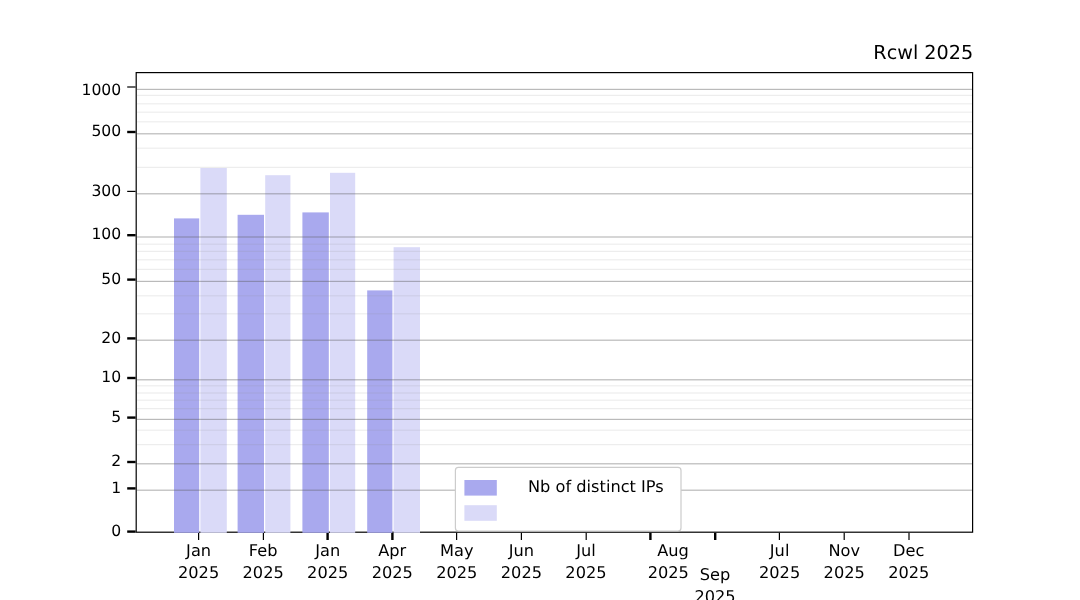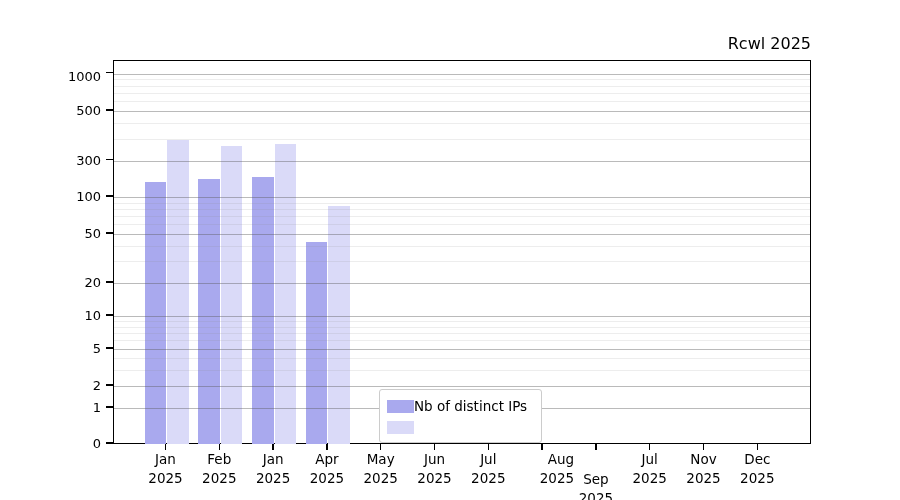--- a/index.html
+++ b/index.html
@@ -30,21 +30,21 @@
     position:absolute;width:64px;text-align:center;font-size:13.5px;
     line-height:19px;transform:translateX(-50%);
   }
   .legend{
     position:absolute;left:265px;top:328px;z-index:5;background:#ffffff;
     border:1px solid #cccccc;border-radius:3px;padding:8px 10px 8px 7px;
     display:flex;flex-direction:column;gap:7px;
   }
   .legend-row{display:flex;align-items:center;white-space:nowrap;}
   .legend-swatch{width:27px;height:13px;display:inline-block;flex:0 0 auto;}
-  .legend-label{font-size:13.5px;margin-left:0;padding-right:4px;}
+  .legend-label{font-size:13.5px;margin-left:26px;padding-right:4px;}
 </style>
 </head>
 <body>
 
 <div class="figure">
 
   <div class="chart-title">Rcwl 2025</div>
 
   <div class="plot">
     <div id="bars-layer">

